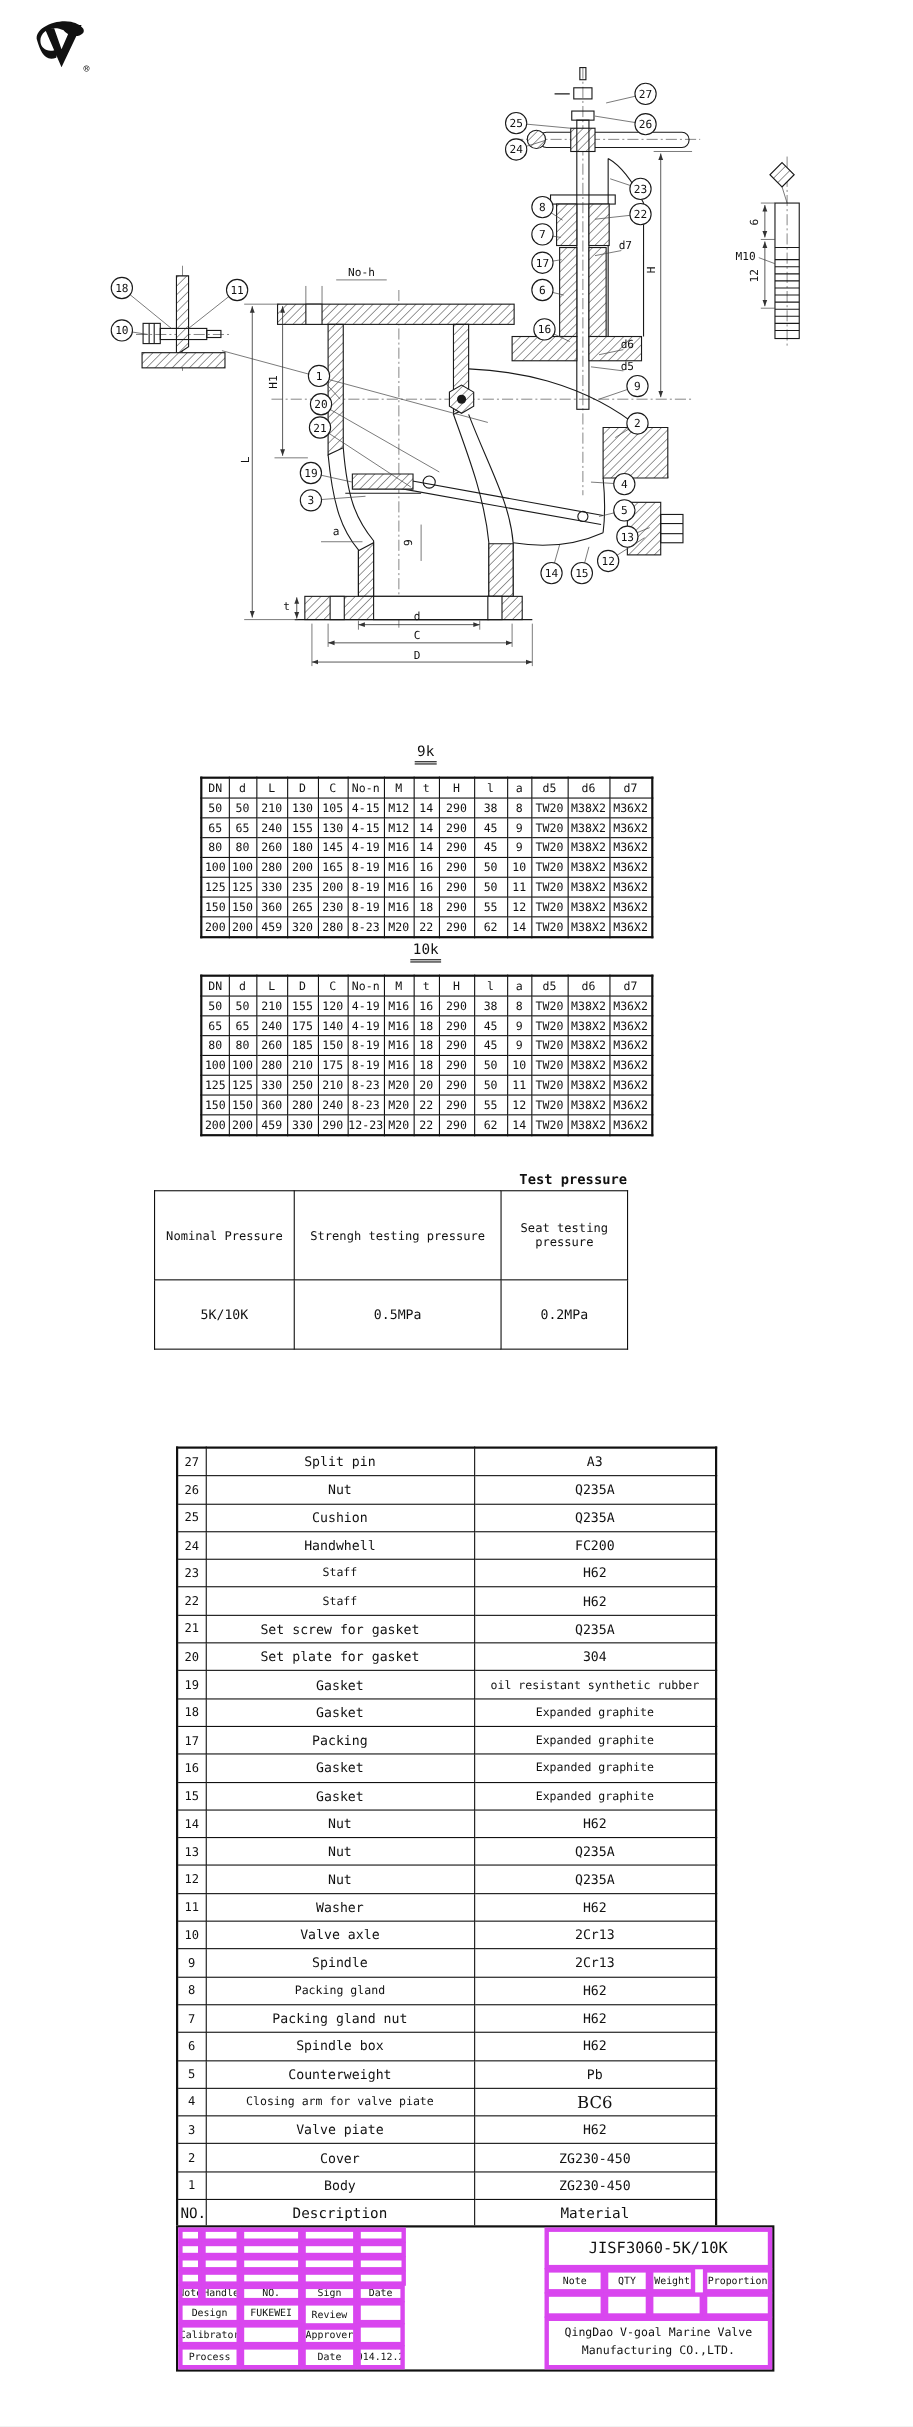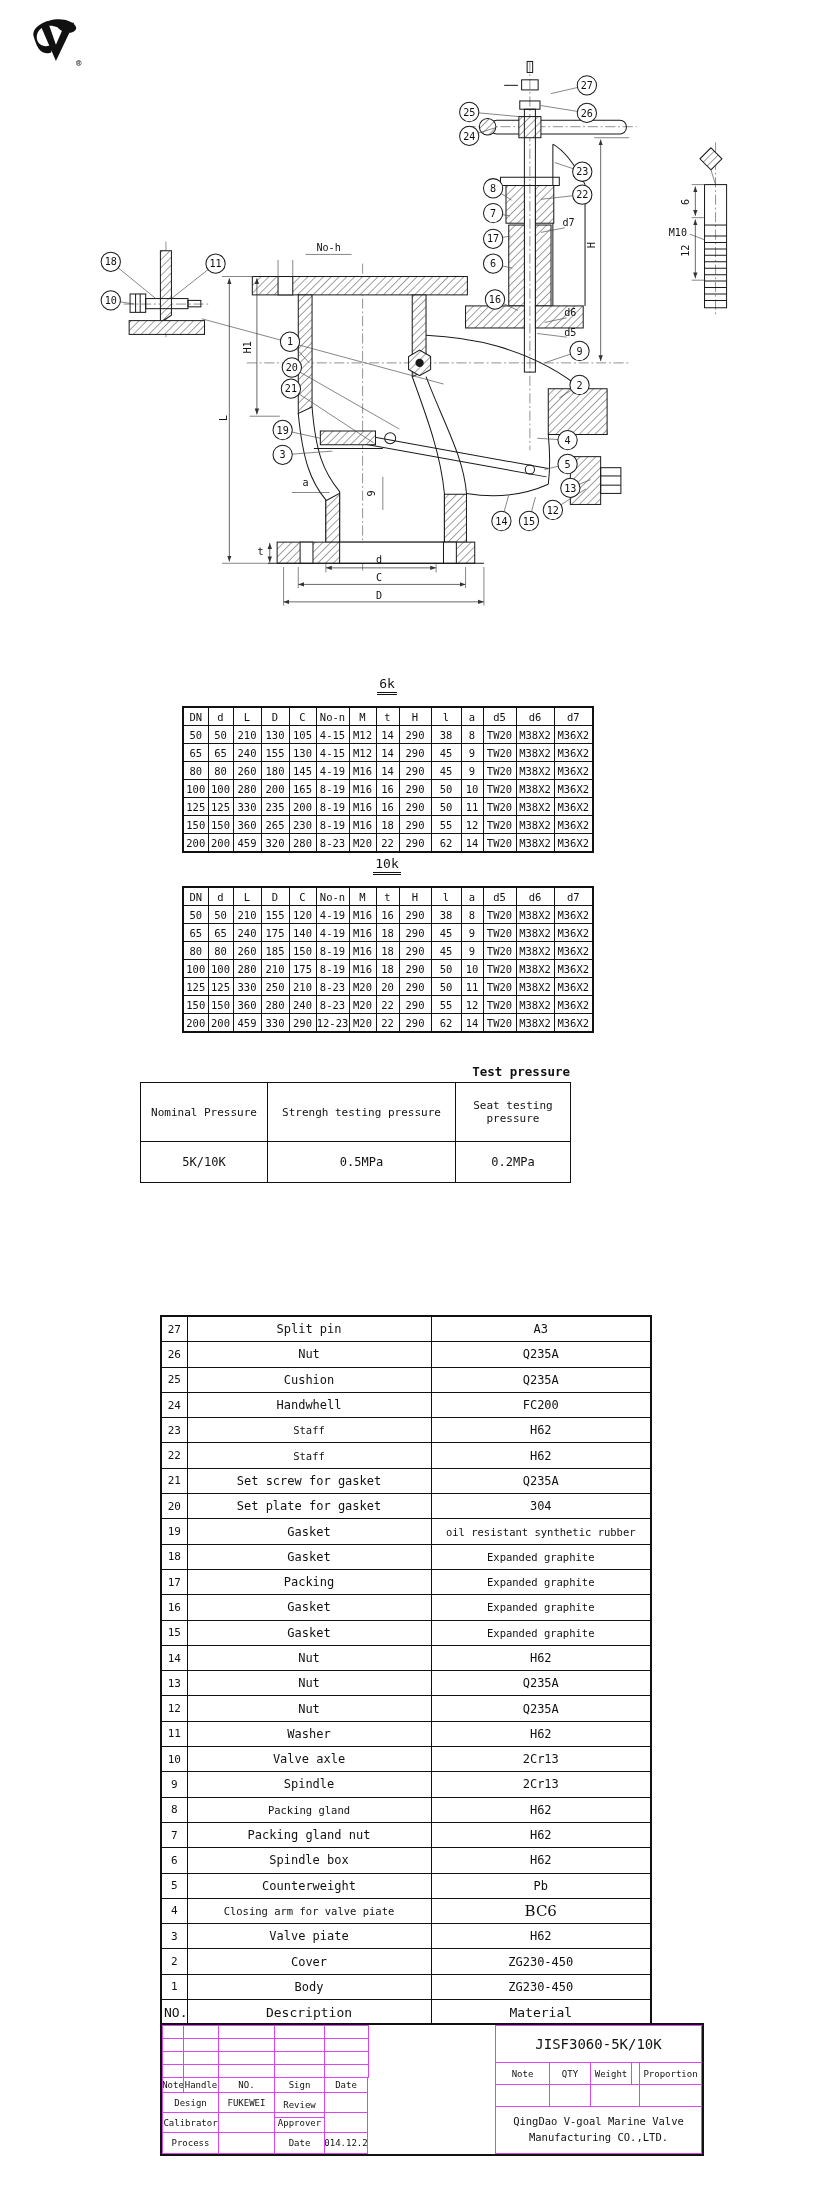--- a/index.html
+++ b/index.html
@@ -23,31 +23,31 @@
   .sec-label span{border-bottom:3px double #111;padding:0 2px 1px 2px;}
   
   table{border-collapse:collapse;table-layout:fixed;}
   .spec{position:absolute;border:2px solid #111;}
   .spec th,.spec td{border:1px solid #111;text-align:center;vertical-align:middle;padding:0;
         font-weight:normal;font-size:10.5px;height:17px;white-space:nowrap;overflow:hidden;
         font-family:"DejaVu Sans Mono","Liberation Mono",monospace;}
   
   .tp-title{position:absolute;text-align:right;font-size:12.5px;font-weight:bold;}
   .tp{position:absolute;}
-  .tp td{border:1.5px solid #111;text-align:center;font-size:11px;padding:7px 2px;}
+  .tp td{border:1.5px solid #111;text-align:center;font-size:11px;padding:18px 2px;}
   .tp .h1{height:44px;} .tp .r2 td{height:26px;font-size:12px;}
   
   .parts{position:absolute;border:2px solid #111;}
   .parts td{border:1px solid #111;text-align:center;height:24.3px;font-size:12px;
             padding:0 2px;white-space:nowrap;overflow:hidden;}
   .parts td:first-child{font-size:11px;}
   .parts .parts-head td{font-size:13px;height:24px;}
   
   .tb{position:absolute;border:2px solid #111;background:#fff;}
-  .tb-cell{position:absolute;border:1px solid #d946ef;box-sizing:border-box;display:flex;
+  .tb-cell{position:absolute;border:4px solid #d946ef;box-sizing:border-box;display:flex;
            align-items:center;justify-content:center;font-size:9px;white-space:nowrap;overflow:hidden;}
   .tb-big{font-size:20px;letter-spacing:2px;}
   .tb-no{font-size:14px;}
   .tb-co{flex-direction:column;font-size:10.5px;line-height:1.5;}
 </style>
 </head>
 <body>
 
 <div class="sheet">
 
@@ -344,21 +344,21 @@
         <text x="376" y="608" text-anchor="middle" class="dim-label">d</text>
         <text x="376" y="627" text-anchor="middle" class="dim-label">C</text>
         <text x="376" y="647" text-anchor="middle" class="dim-label">D</text>
         <text x="701" y="252" text-anchor="middle" class="dim-label">M10</text>
         <text x="713" y="215" text-anchor="middle" class="dim-label" transform="rotate(-90 713 215)">6</text>
         <text x="713" y="268" text-anchor="middle" class="dim-label" transform="rotate(-90 713 268)">12</text>
       </g>
   </svg>
 
   <div class="sec-label" style="left:182px;top:676px;width:410px">
-    <span>6k</span>
+    <span>9k</span>
   </div>
   <table class="spec" style="left:182px;top:706px;width:410px">
     <colgroup>
         <col style="width:25px">
         <col style="width:25px">
         <col style="width:28px">
         <col style="width:28px">
         <col style="width:27px">
         <col style="width:33px">
         <col style="width:27px">

